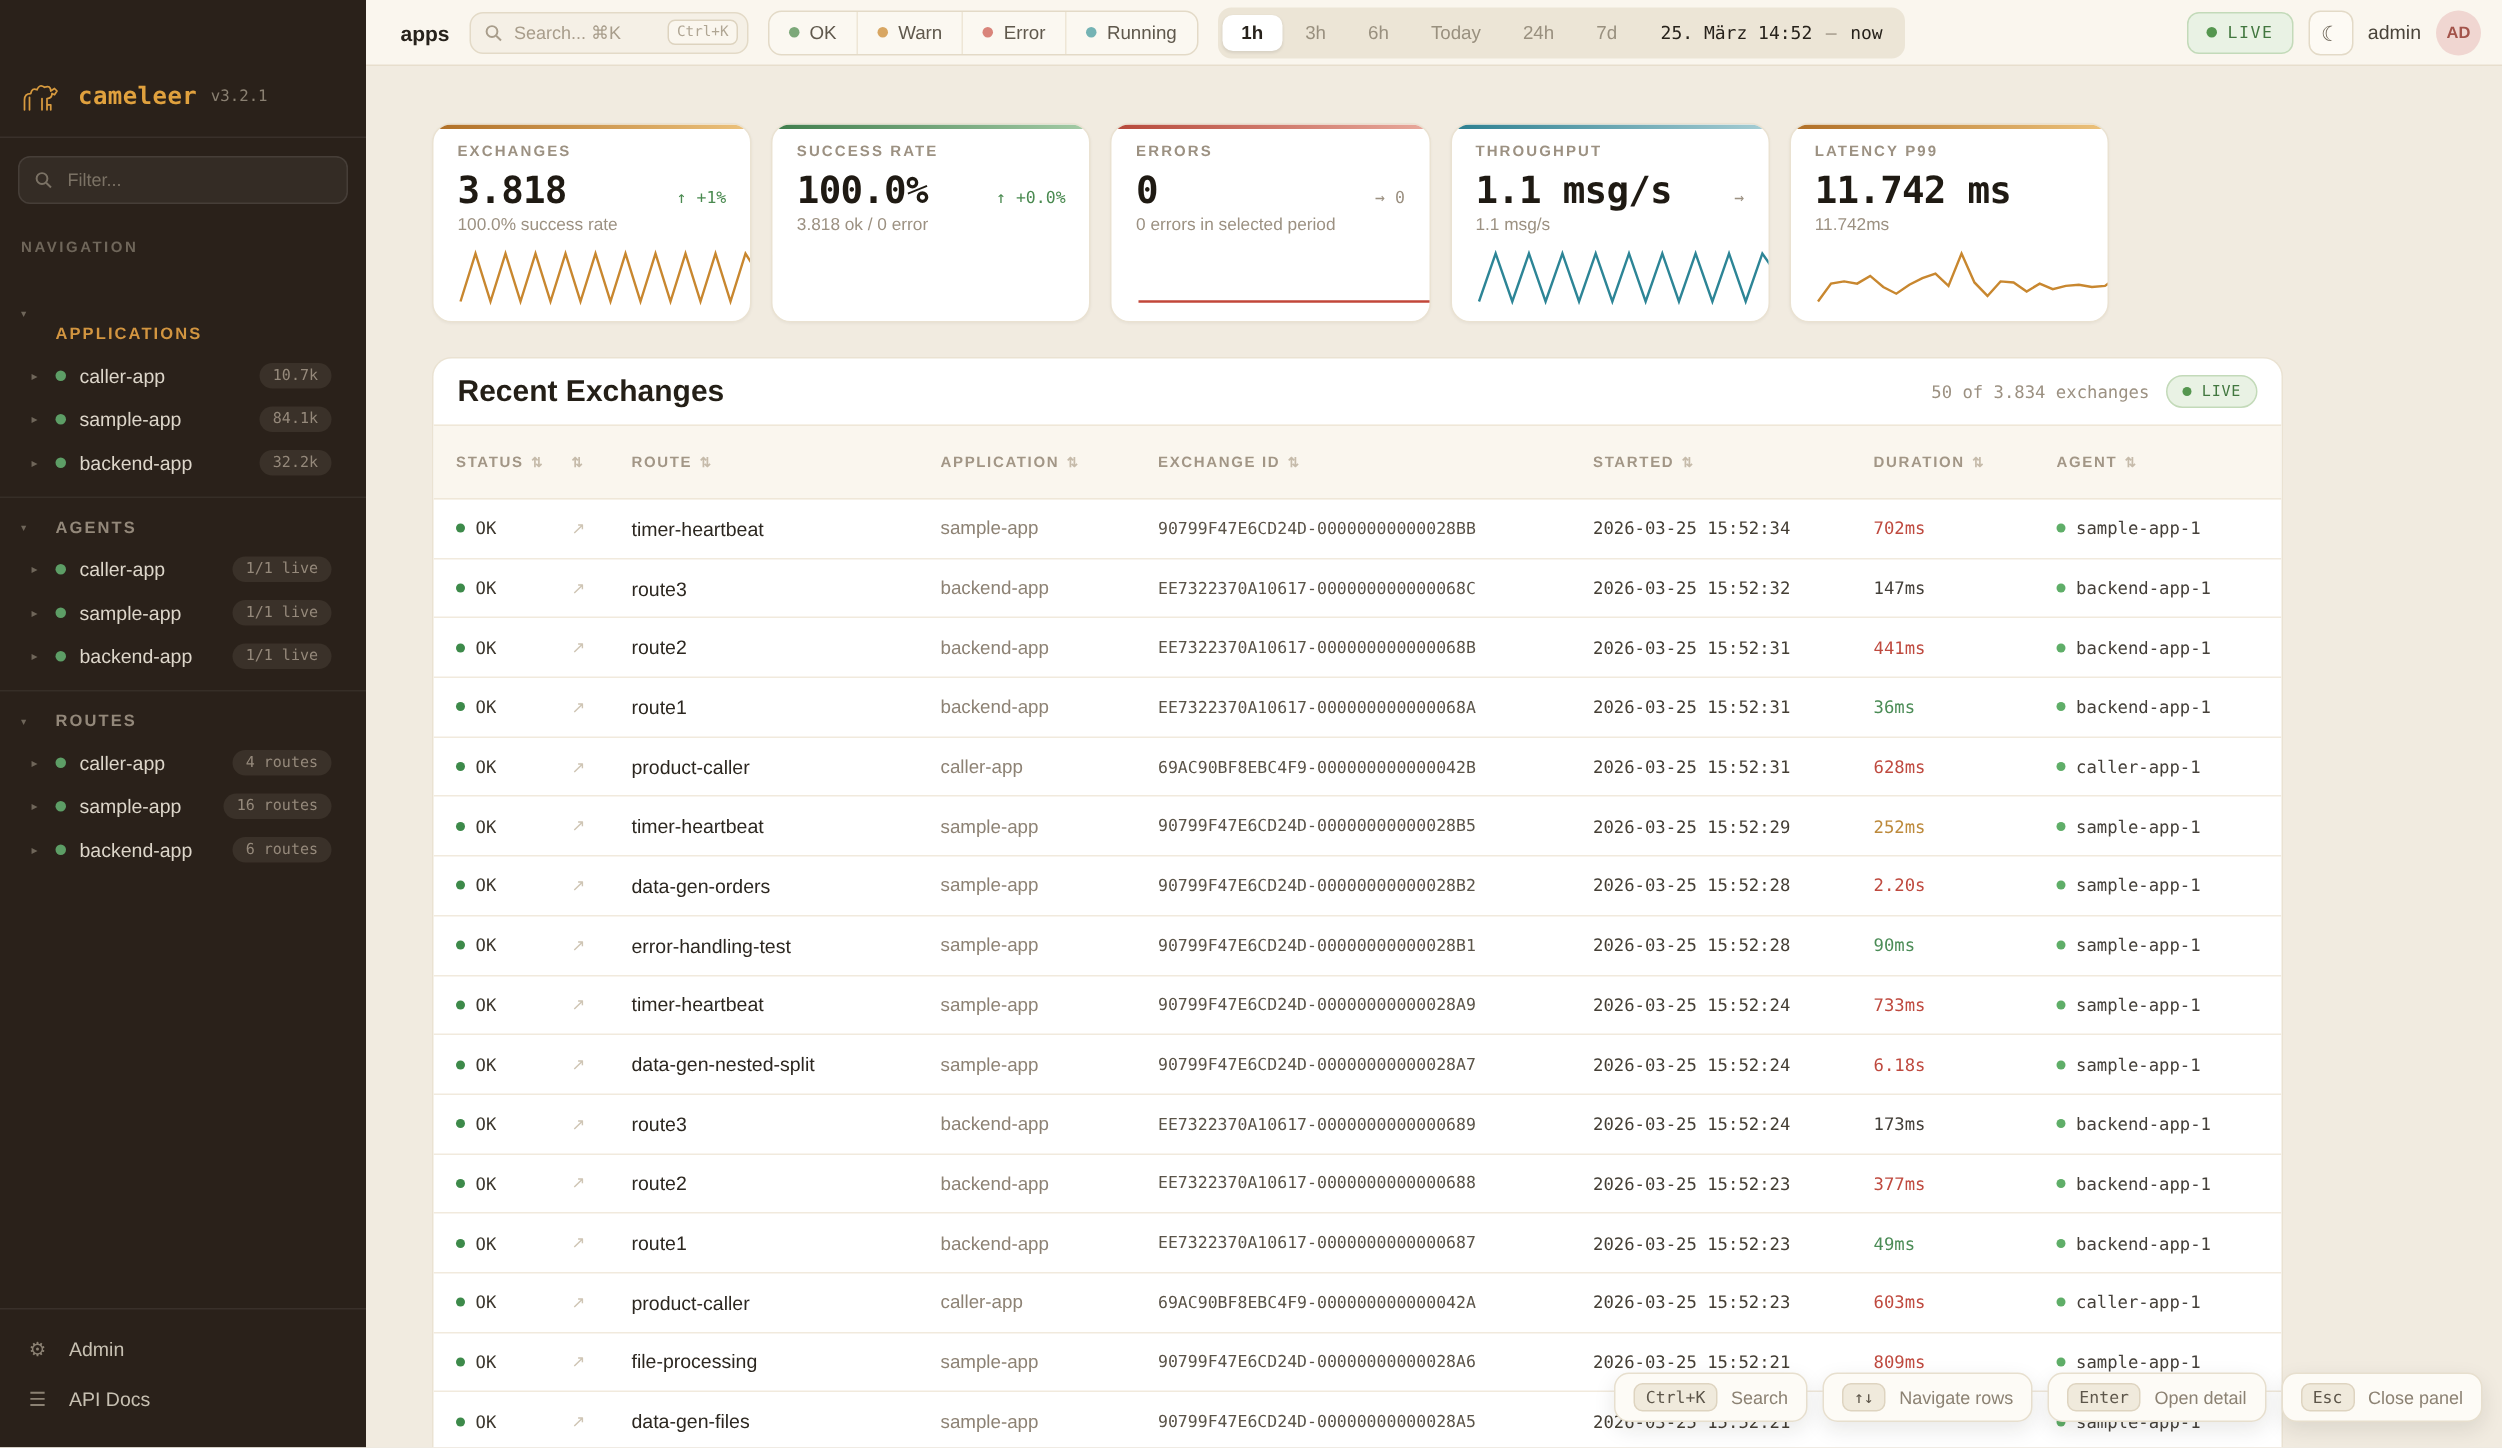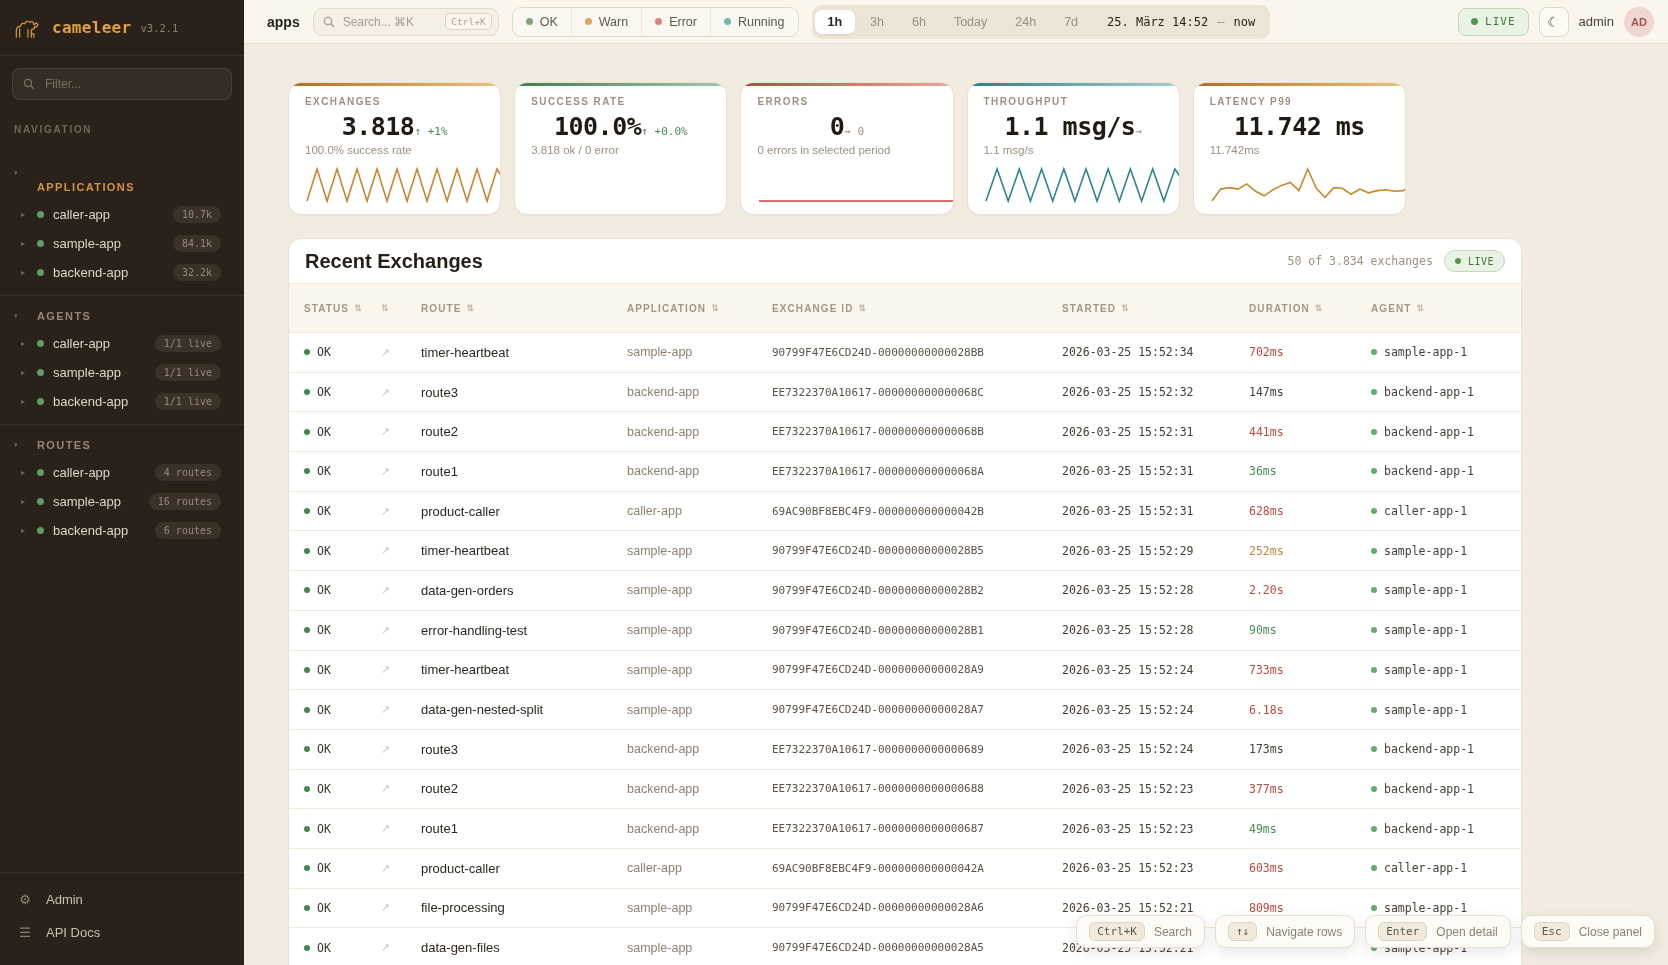--- a/index.html
+++ b/index.html
@@ -3,21 +3,21 @@
 <meta charset="utf-8">
 <style>
   html,body{margin:0;padding:0;background:#e8e2d5;}
   *{box-sizing:border-box;}
   .root{width:1668px;height:965px;position:relative;overflow:hidden;display:flex;
         background:#f1ebe0;font-family:"Liberation Sans",sans-serif;-webkit-font-smoothing:antialiased;}
 
   
   .sidebar{flex:0 0 244px;width:244px;background:#2a211a;display:flex;flex-direction:column;color:#ddd6ca;}
   .side-head{height:56px;flex:0 0 56px;display:flex;align-items:center;gap:9px;padding:0 13px;
-             border-bottom:1px solid rgba(255,255,255,.07);}
+             border-bottom:1px solid rgba(255,255,255,.07);margin-top:36px;}
   .brand{font-family:"DejaVu Sans Mono",monospace;font-weight:bold;font-size:16px;color:#e0a13e;letter-spacing:.3px;}
   .version{font-family:"DejaVu Sans Mono",monospace;font-size:10.5px;color:#8a8072;}
   .filter-wrap{margin:12px;height:30px;flex:0 0 30px;display:flex;align-items:center;gap:8px;
                background:rgba(255,255,255,.05);border:1px solid rgba(255,255,255,.09);border-radius:8px;padding:15px 10px;}
   .filter-wrap input{flex:1;min-width:0;background:none;border:none;outline:none;color:#d8d2c6;font-size:12px;}
   .filter-wrap input::placeholder{color:#7b7265;}
   .nav-label{padding:12px 14px 4px;font-size:10px;font-weight:bold;letter-spacing:1.7px;color:#6f665a;}
   .nav-sections{flex:1;overflow:hidden;}
   .nav-section{padding:8px 0 8px;}
   .nav-section + .nav-section{border-top:1px solid rgba(255,255,255,.06);}
@@ -68,21 +68,21 @@
           display:flex;align-items:center;justify-content:center;cursor:pointer;}
 
   
   .main{flex:1;padding:38px 0 0 44px;overflow:hidden;position:relative;}
   .cards{display:flex;gap:13px;width:1118px;}
   .card{flex:1;background:#fff;border:1px solid #eae2d2;border-radius:13px;height:133px;
         padding:13px 16px 10px;position:relative;overflow:hidden;display:flex;flex-direction:column;
         box-shadow:0 1px 2px rgba(31,26,18,.04);}
   .card-grad{position:absolute;top:0;left:0;right:0;height:3px;}
   .card-label{font-size:10px;font-weight:bold;letter-spacing:1.4px;color:#9c9182;}
-  .card-valrow{display:flex;align-items:baseline;justify-content:center;margin-top:5px;}
+  .card-valrow{display:flex;align-items:baseline;justify-content:space-between;margin-top:5px;}
   .card-value{font-family:"DejaVu Sans Mono",monospace;font-weight:bold;font-size:25px;color:#1f1a13;letter-spacing:-.5px;}
   .card-delta{font-family:"DejaVu Sans Mono",monospace;font-size:11px;}
   .delta-up{color:#4a8a50;}.delta-flat{color:#9c9182;}
   .card-sub{font-size:11.5px;color:#9c9182;margin-top:3px;}
   .card-spark{margin-top:auto;height:40px;}
 
   .panel{margin-top:23px;width:1234px;height:770px;background:#fff;border:1px solid #eae2d2;border-bottom:none;
          border-radius:13px 13px 0 0;overflow:hidden;}
   .panel-head{height:44px;display:flex;align-items:center;padding:0 16px;}
   .panel-title{font-size:20px;font-weight:bold;color:#241f17;}

